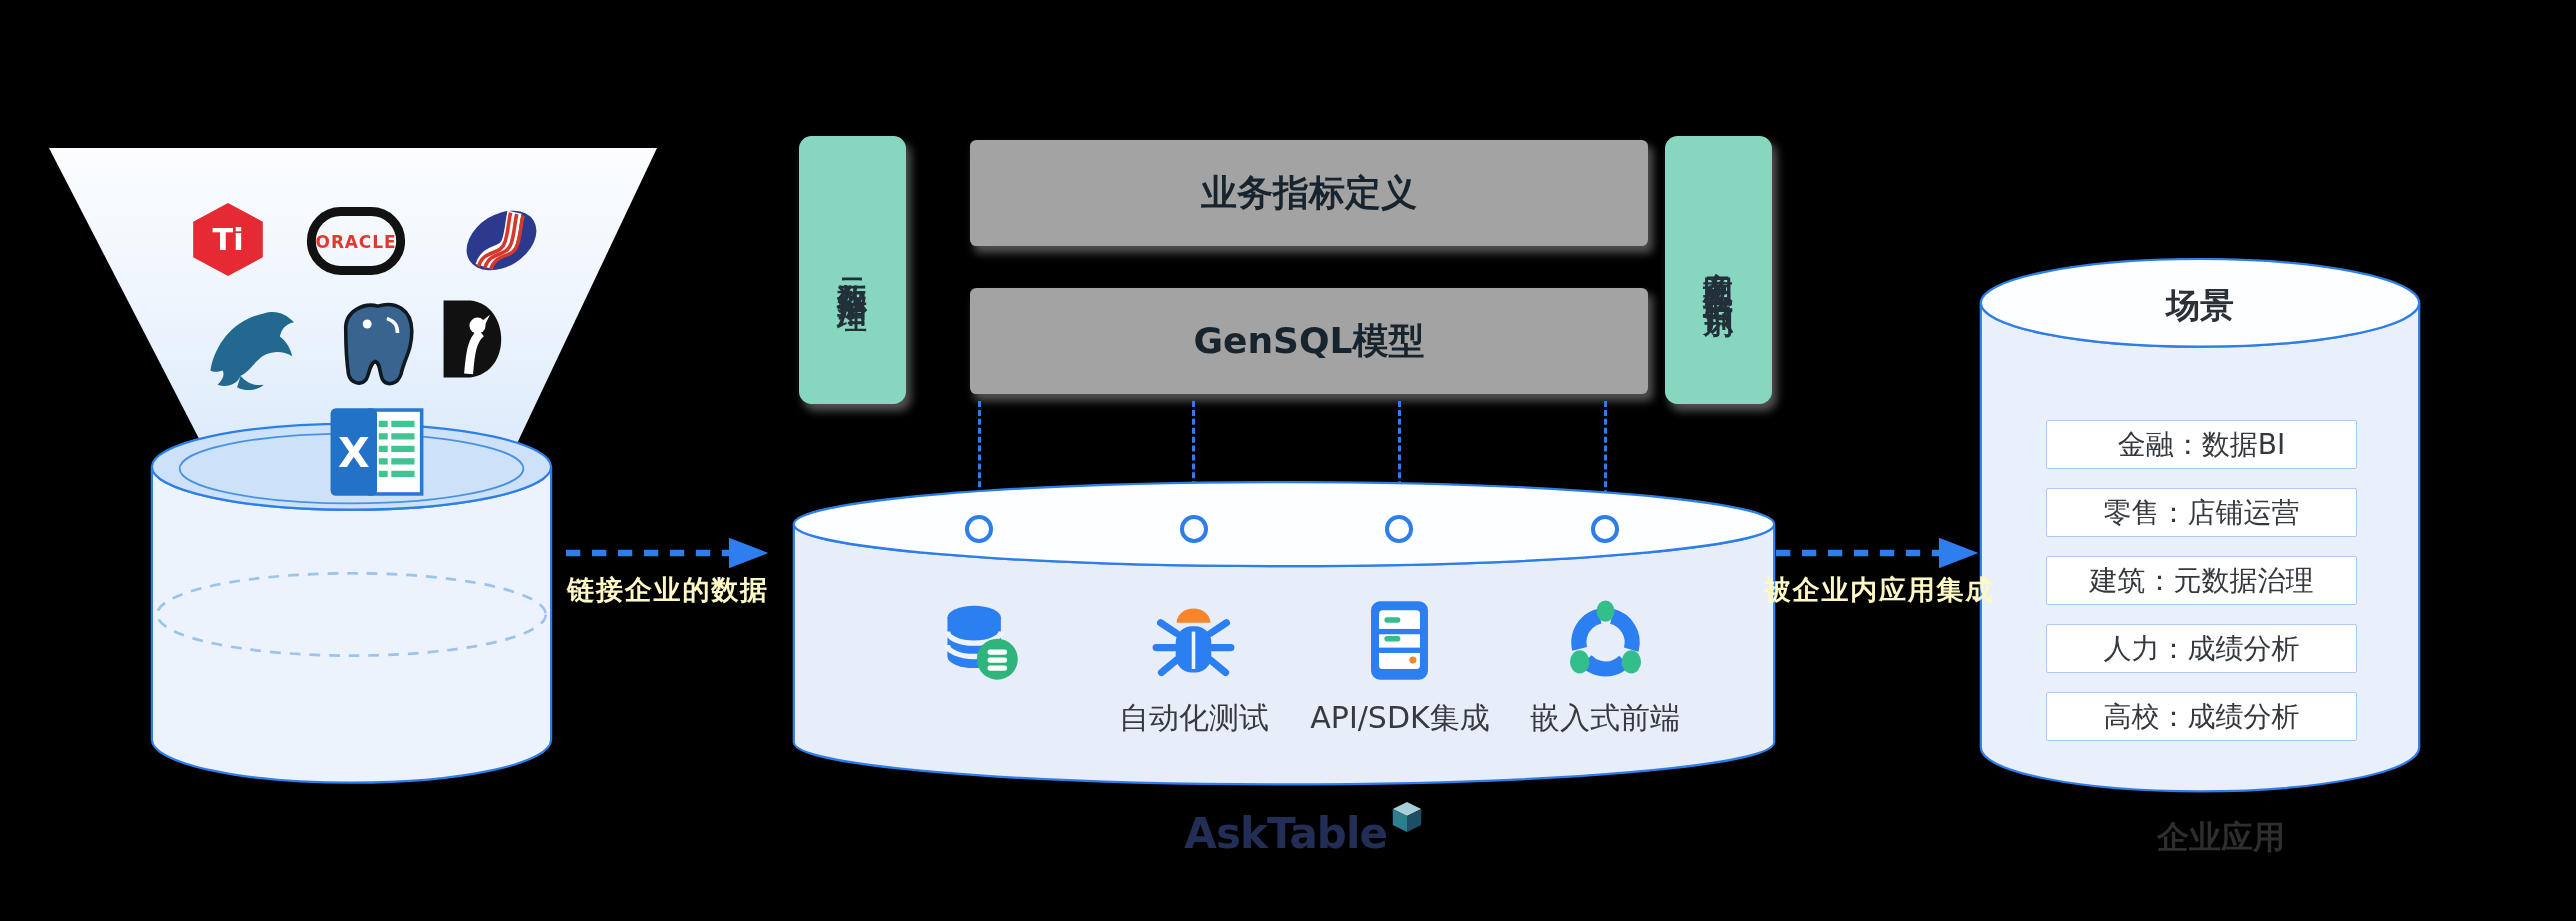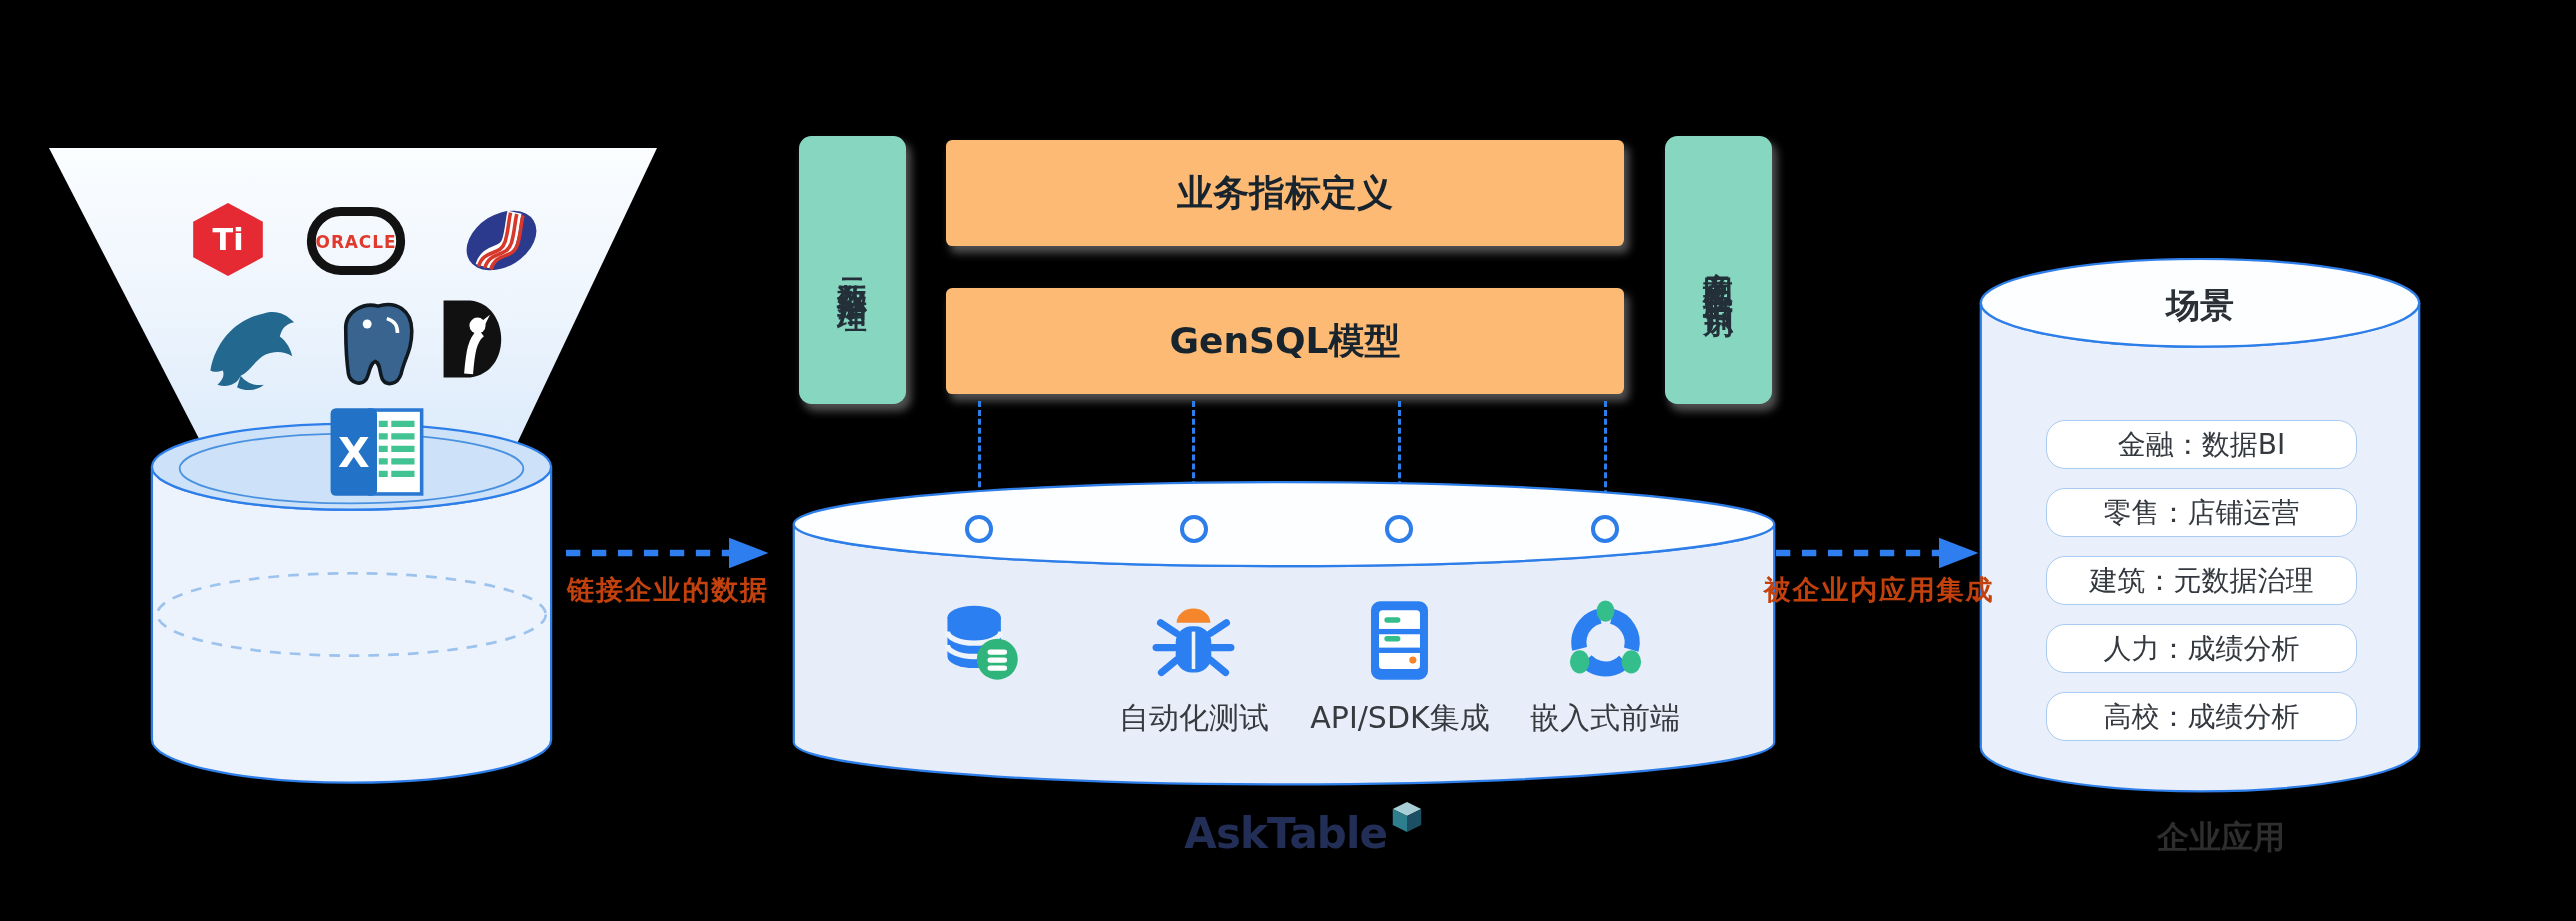--- a/index.html
+++ b/index.html
@@ -18,41 +18,41 @@
 
   
   .caption{color:#2e2e2e;font-weight:bold;font-size:32px;text-align:center;z-index:3;}
 
   
   .pillar{width:107px;height:268px;background:#87d7c0;border-radius:12.5px;
           display:flex;align-items:center;justify-content:center;
           box-shadow:4.5px 6.3px 9px rgba(150,150,150,.55);z-index:2;}
   .pillar span{writing-mode:vertical-rl;text-orientation:upright;
           font-size:29.5px;font-weight:bold;color:#243039;letter-spacing:6.3px;}
-  .bluebox{width:678px;height:106px;background:#fdba74;border-radius:6.3px;
+  .bluebox{width:678px;height:106px;background:#a3a3a3;border-radius:6.3px;
           display:flex;align-items:center;justify-content:center;
           font-size:36px;font-weight:bold;color:#17242e;
-          box-shadow:4.5px 6.3px 9px rgba(150,150,150,.55);z-index:2;}
+          box-shadow:4.5px 6.3px 9px rgba(150,150,150,.55);z-index:2;margin-left:24px;}
 
   
   .vdash{width:0;height:113px;border-left:3.6px dashed #2e7ee9;top:401px;z-index:2;}
   .ring{width:19.7px;height:19.7px;border:4.5px solid #2e7ee9;border-radius:50%;
         background:#fff;top:515px;z-index:4;}
 
   
   .cap-label{top:698px;width:250px;text-align:center;font-size:30px;color:#363b40;z-index:4;}
   .cap-icon{top:596px;width:89px;height:89px;z-index:4;}
 
   
-  .flow-label{color:#c2410c;font-weight:bold;font-size:27px;letter-spacing:1.8px;
+  .flow-label{color:#fef9c3;font-weight:bold;font-size:27px;letter-spacing:1.8px;
               text-align:center;z-index:3;}
 
   
   .scn-item{left:2046px;width:309px;height:47px;background:#fff;border:1.8px solid #a9cbf1;
-            border-radius:19px;display:flex;align-items:center;justify-content:center;
+            border-radius:2px;display:flex;align-items:center;justify-content:center;
             font-size:28px;color:#34393f;z-index:4;}
   .scn-title{left:2091px;top:283px;width:218px;text-align:center;
              font-size:34px;font-weight:bold;color:#2b3137;z-index:4;}
 
   
   .brand{left:1145px;top:807px;width:281px;display:flex;justify-content:center;
          align-items:flex-start;z-index:3;}
   .brand span{font-size:42px;font-weight:800;color:#222e56;letter-spacing:-0.9px;line-height:54px;margin-left:36px;}
   .brand svg{margin:-7.2px 0 0 3.6px;}
 </style>

